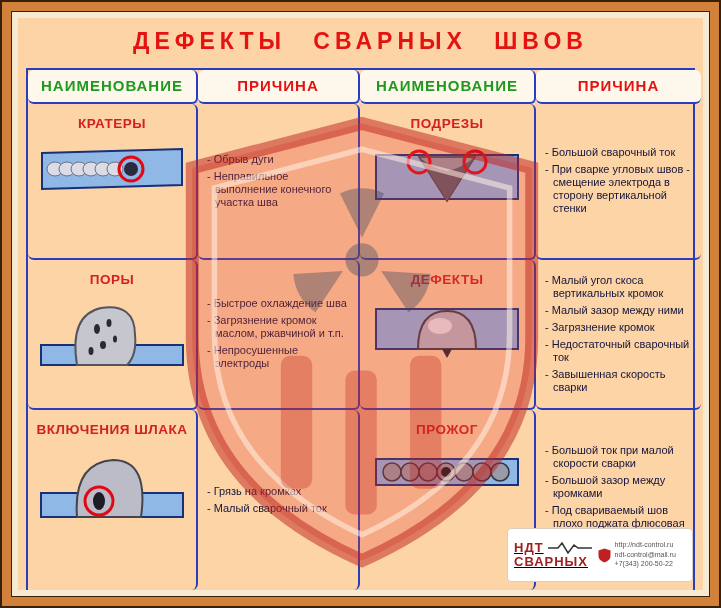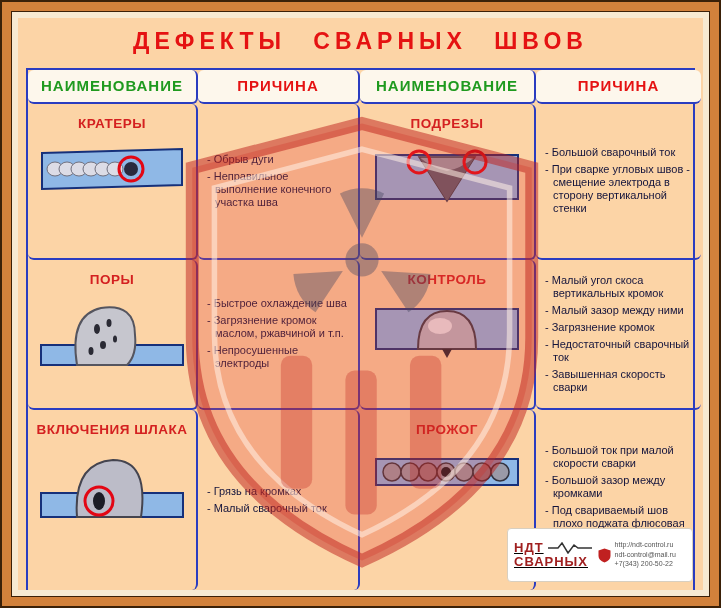--- a/index.html
+++ b/index.html
@@ -158,21 +158,21 @@
               </g>
             </svg>
           </div>
         </div>
         <div class="cell cause-cell">
           <div class="cause-line">- Быстрое охлаждение шва</div>
           <div class="cause-line">- Загрязнение кромок маслом, ржавчиной и т.п.</div>
           <div class="cause-line">- Непросушенные электроды</div>
         </div>
         <div class="cell name-cell">
-          <div class="defect-name">КОНТРОЛЬ</div>
+          <div class="defect-name">ДЕФЕКТЫ</div>
           <div class="illus">
             <svg width="150" height="62" viewBox="0 0 150 62">
               <rect x="4" y="10" width="142" height="40" fill="#8fb8e6" stroke="#16307a" stroke-width="2"></rect>
               <path d="M46 50 Q46 12 75 12 Q104 12 104 50 Z" fill="#b9b9c6" stroke="#3a3a48" stroke-width="2"></path>
               <ellipse cx="68" cy="27" rx="12" ry="8" fill="#f2f2f8" opacity="0.85"></ellipse>
               <path d="M70 50 L75 59 L80 50 Z" fill="#23232f"></path>
             </svg>
           </div>
         </div>
         <div class="cell cause-cell last">

